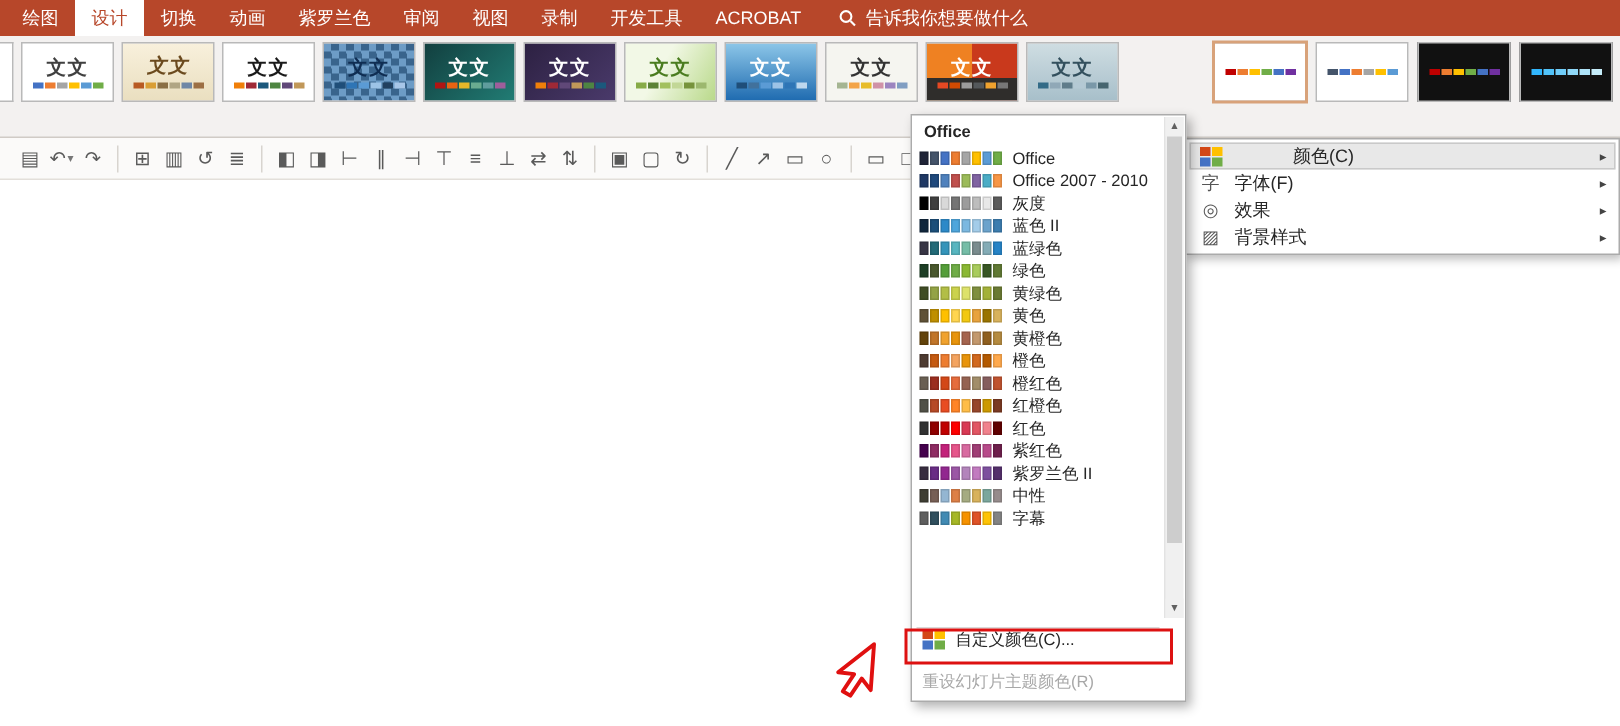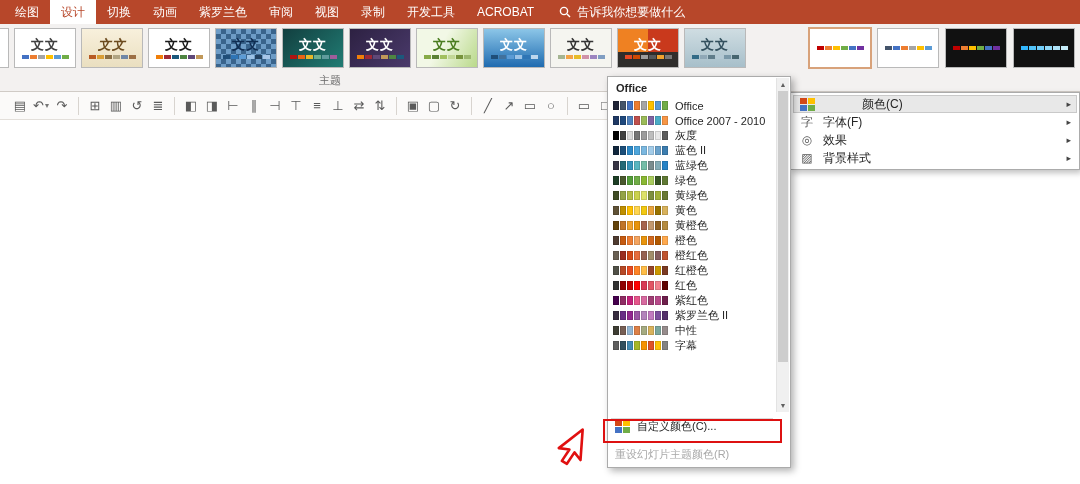--- a/index.html
+++ b/index.html
@@ -268,21 +268,20 @@
         <div class="v-strip">
           <i style="background: rgb(49, 182, 253);"></i>
           <i style="background: rgb(81, 195, 249);"></i>
           <i style="background: rgb(112, 205, 249);"></i>
           <i style="background: rgb(143, 216, 248);"></i>
           <i style="background: rgb(174, 227, 248);"></i>
           <i style="background: rgb(197, 236, 249);"></i>
         </div>
       </div>
     </div>
-  <div class="group-label">主题</div>
 </div>
 
 <div class="qat">
     <div class="qicon">▤</div>
     <div class="qicon">↶<span class="caret">▾</span></div>
     <div class="qicon">↷</div>
     <div class="qsep"></div>
     <div class="qicon">⊞</div>
     <div class="qicon">▥</div>
     <div class="qicon">↺</div>

